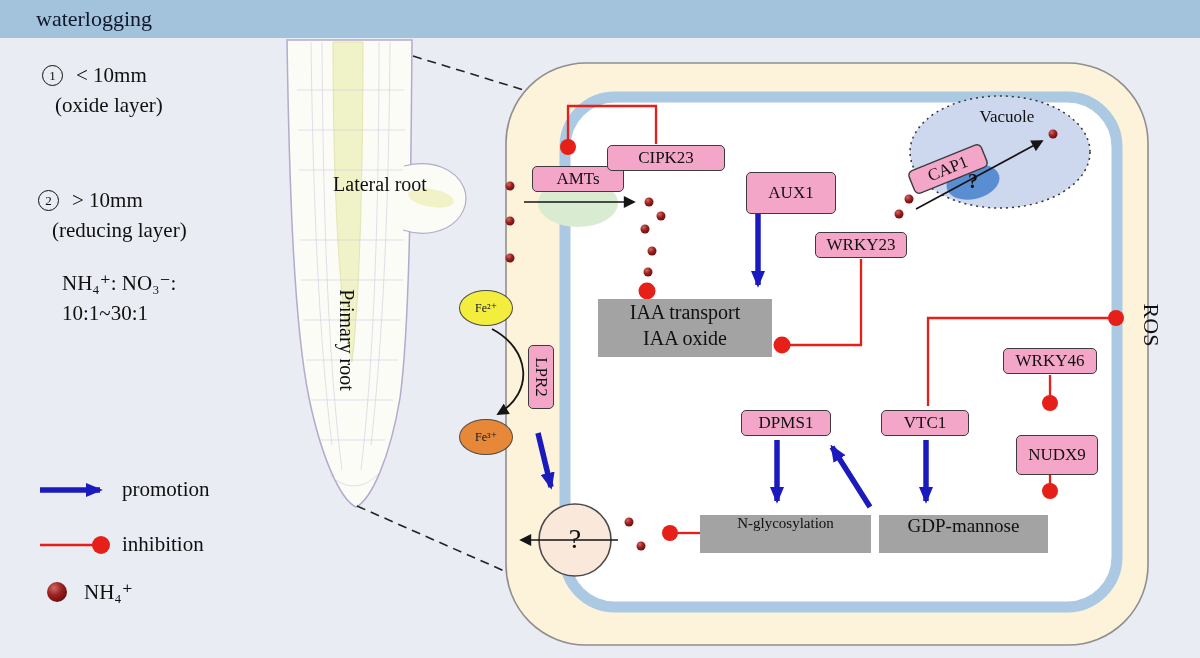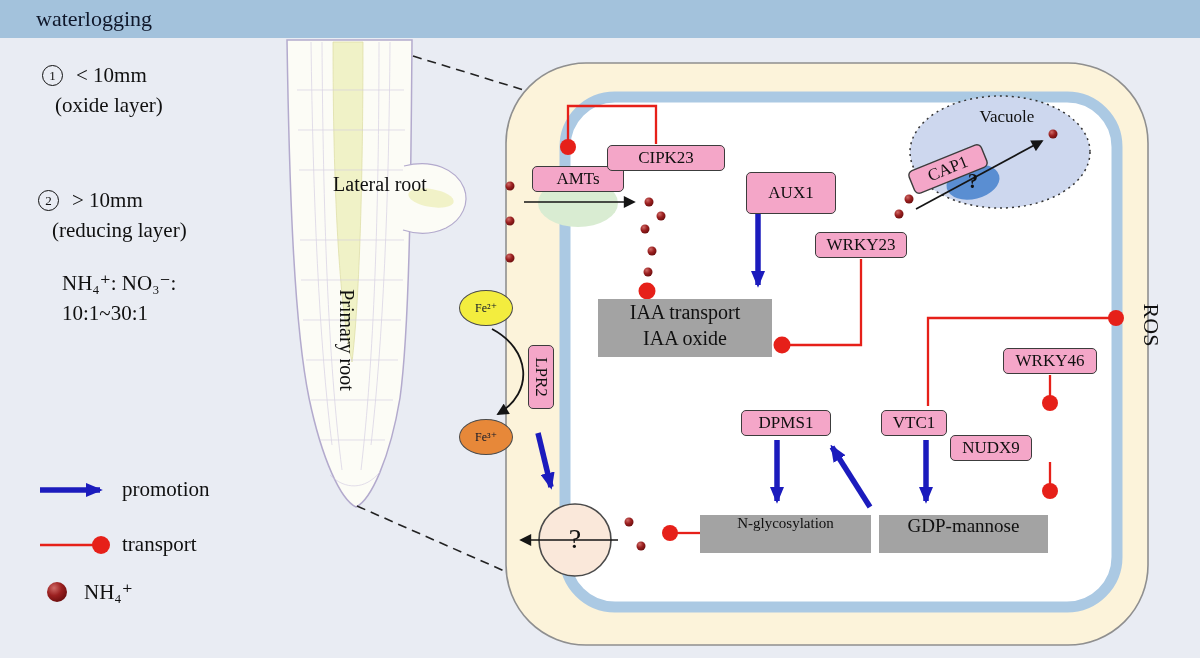--- a/index.html
+++ b/index.html
@@ -144,38 +144,38 @@
   <div class="txt" style="left:62px;top:301px;font-size:21px">10:1~30:1</div>
 
   <div class="txt center" style="left:310px;top:171px;width:140px;height:26px;font-size:20px">Lateral root</div>
   <div class="txt center" style="left:282px;top:327px;width:130px;height:26px;font-size:20px;transform:rotate(90deg)">Primary root</div>
 
   <div class="gene" style="left:532px;top:166px;width:92px;height:26px">AMTs</div>
   <div class="gene" style="left:607px;top:145px;width:118px;height:26px">CIPK23</div>
   <div class="gene" style="left:746px;top:172px;width:90px;height:42px">AUX1</div>
   <div class="gene" style="left:815px;top:232px;width:92px;height:26px">WRKY23</div>
   <div class="gene" style="left:1003px;top:348px;width:94px;height:26px">WRKY46</div>
-  <div class="gene" style="left:950px;top:435px;width:82px;height:26px">NUDX9</div>
+  <div class="gene" style="left:1016px;top:435px;width:82px;height:40px">NUDX9</div>
   <div class="gene" style="left:741px;top:410px;width:90px;height:26px">DPMS1</div>
-  <div class="gene" style="left:881px;top:410px;width:66px;height:26px">VTC1</div>
+  <div class="gene" style="left:881px;top:410px;width:88px;height:26px">VTC1</div>
   <div class="gene" style="left:509px;top:364px;width:64px;height:26px;transform:rotate(90deg)">LPR2</div>
   <div class="txt center" style="left:909px;top:157px;width:78px;height:24px;font-size:17px;transform:rotate(-22deg)">CAP1</div>
 
   <div class="proc" style="left:598px;top:299px;width:174px;height:58px;font-size:20px;line-height:26px">
     <span>IAA transport</span>
     <span>IAA oxide</span>
   </div>
   <div class="proc" style="left:700px;top:515px;width:171px;height:38px;font-size:15px">N-glycosylation</div>
   <div class="proc" style="left:879px;top:515px;width:169px;height:38px;font-size:19px">GDP-mannose</div>
 
   <div class="ion" style="left:459px;top:290px;width:54px;height:36px;background:#f3ed3e">Fe²⁺</div>
   <div class="ion" style="left:459px;top:419px;width:54px;height:36px;background:#e78839">Fe³⁺</div>
 
   <div class="txt center" style="left:960px;top:106px;width:94px;height:22px;font-size:17px">Vacuole</div>
   <div class="txt center" style="left:959px;top:167px;width:28px;height:28px;font-size:20px;font-weight:bold">?</div>
   <div class="txt center" style="left:560px;top:523px;width:30px;height:32px;font-size:28px">?</div>
   <div class="txt center" style="left:1121px;top:310px;width:60px;height:30px;font-size:22px;transform:rotate(90deg)">ROS</div>
 
   <div class="txt" style="left:122px;top:477px;font-size:21px">promotion</div>
-  <div class="txt" style="left:122px;top:532px;font-size:21px">transport</div>
+  <div class="txt" style="left:122px;top:532px;font-size:21px">inhibition</div>
   <div class="txt" style="left:84px;top:580px;font-size:21px">NH₄⁺</div>
 
 </div>
 
 </body></html>

